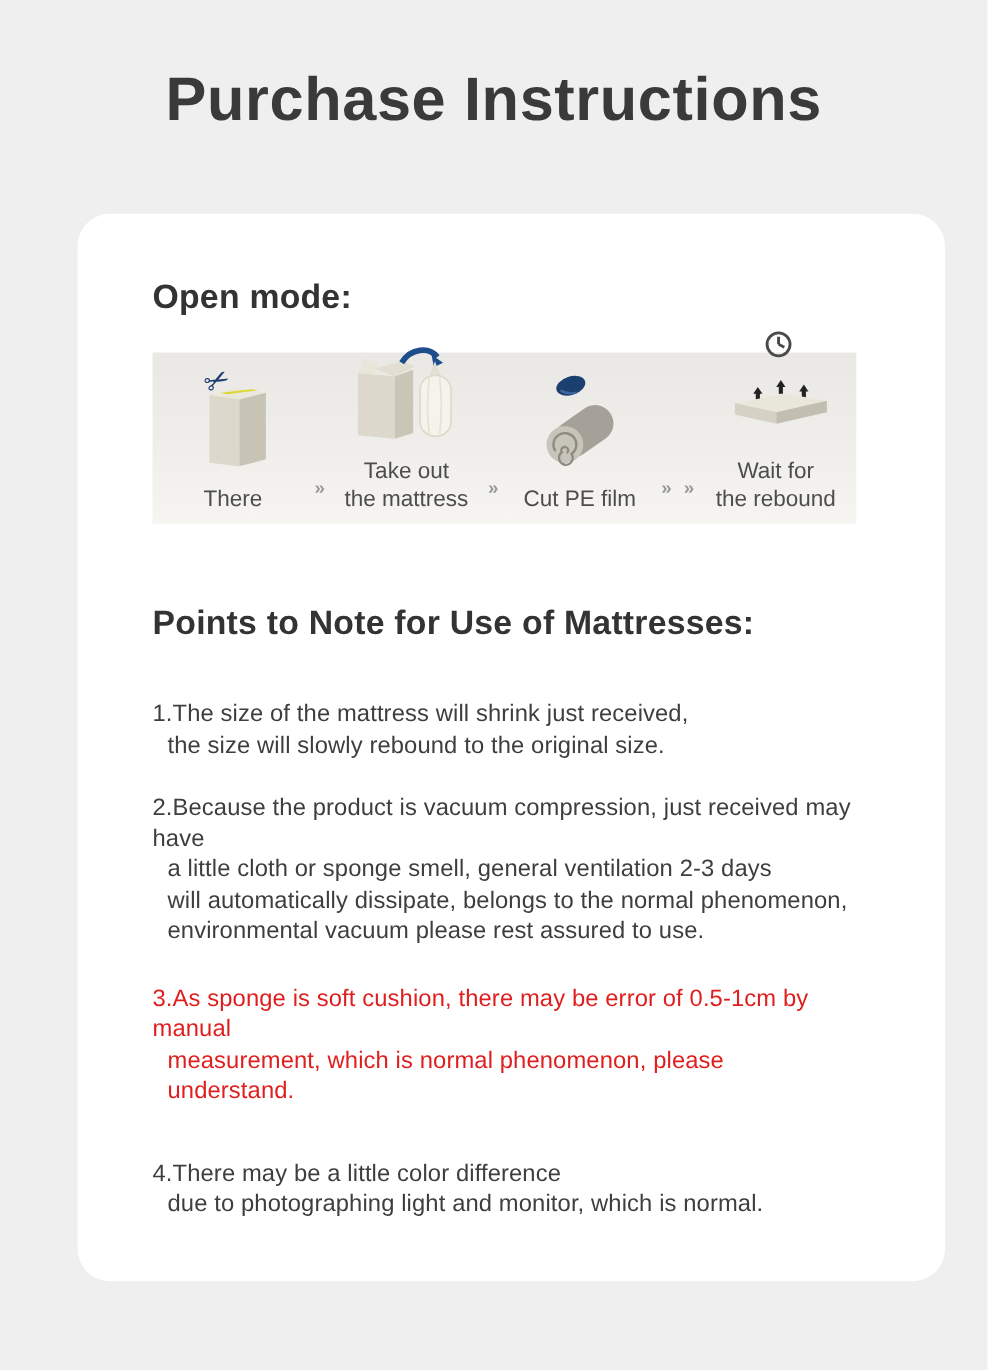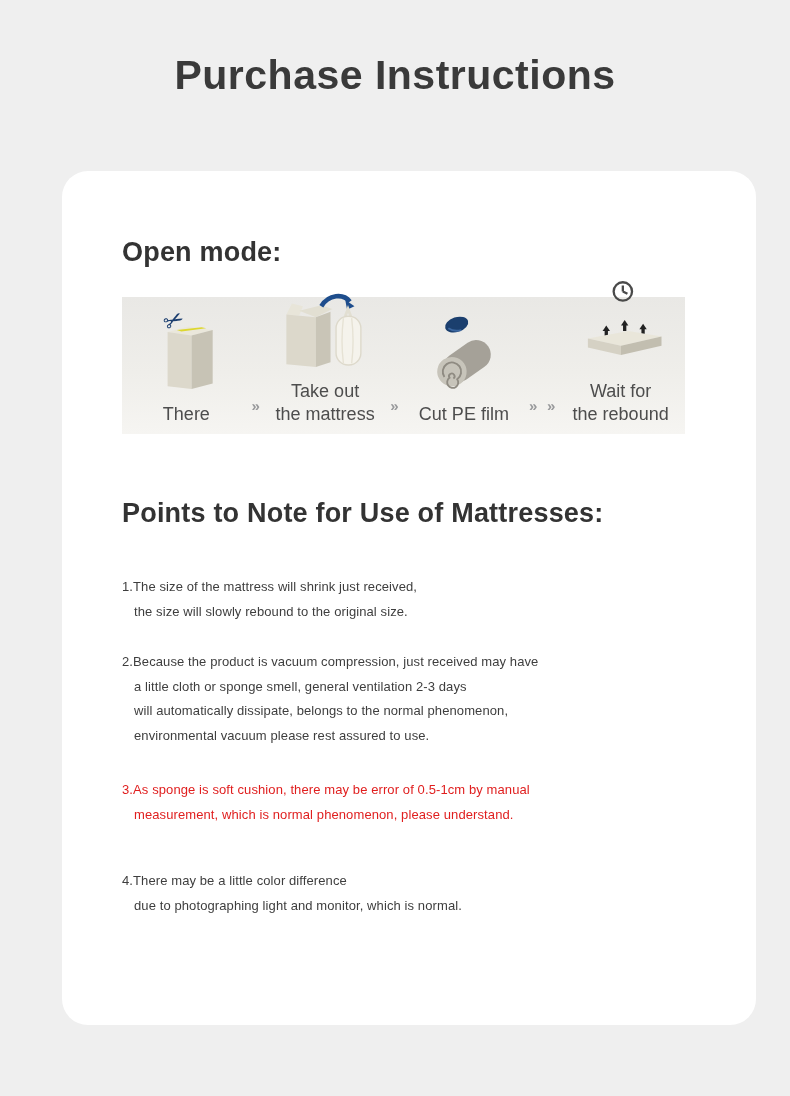--- a/index.html
+++ b/index.html
@@ -5,32 +5,32 @@
   * { margin:0; padding:0; box-sizing:border-box; }
   html,body { width:790px; height:1096px; }
   body {
     background: var(--bg, #efefef);
     font-family: "Liberation Sans", sans-serif;
     overflow: hidden;
   }
   .page-title {
     text-align:center;
     margin-top:52px;
-    font-size:41px;
+    font-size:49px;
     font-weight:800;
     letter-spacing:0.5px;
     color:#3a3a3a;
   }
   .card {
     position:absolute;
     left:62px; top:171px;
     width:694px; height:854px;
     background: var(--card, #ffffff);
     border-radius:26px;
-    padding:66px 71px 0 60px;
+    padding:51px 71px 0 60px;
   }
   .section-heading {
     font-size:27px;
     font-weight:600;
     color: var(--heading, #333333);
     letter-spacing:0.2px;
   }
   .open-heading { margin-bottom:29px; }
 
   
@@ -65,21 +65,21 @@
     text-align:center;
     color: var(--chevron, #98999b);
     font-size:15px;
     font-weight:700;
     flex:0 0 auto;
   }
 
   .points-heading { margin-top:64px; margin-bottom:46px; }
 
   .note {
-    font-size:13px;
+    font-size:19px;
     line-height:24.5px;
     color: var(--bodytext, #3e3e3e);
     letter-spacing:0.1px;
   }
   .note-line-cont { padding-left:12px; }
   .note-1 { margin-bottom:26px; }
   .note-2 { margin-bottom:30px; }
   .note-3 { margin-bottom:42px; }
   .note-red { color: var(--notered, #e01e1e); }
 </style>

